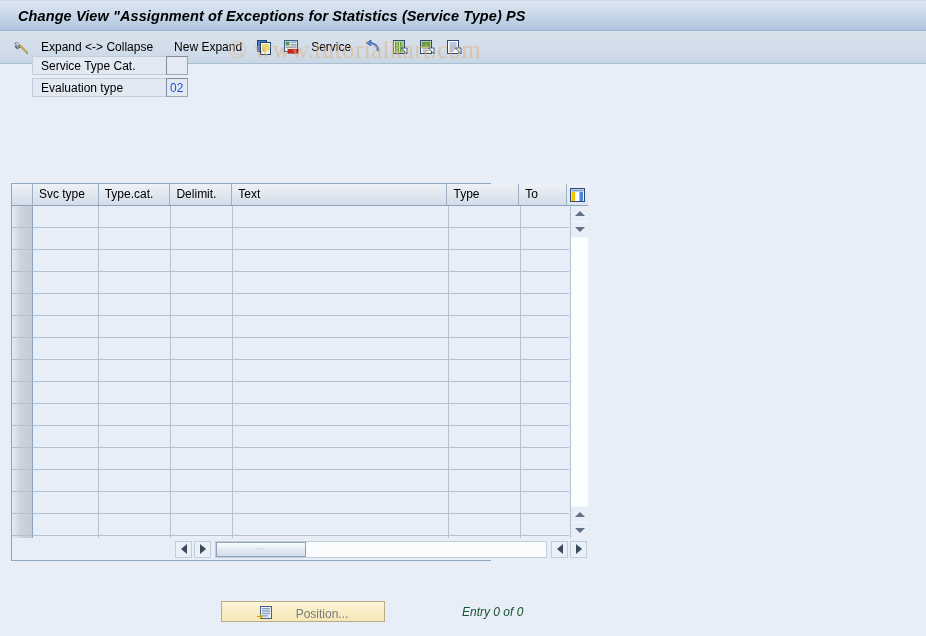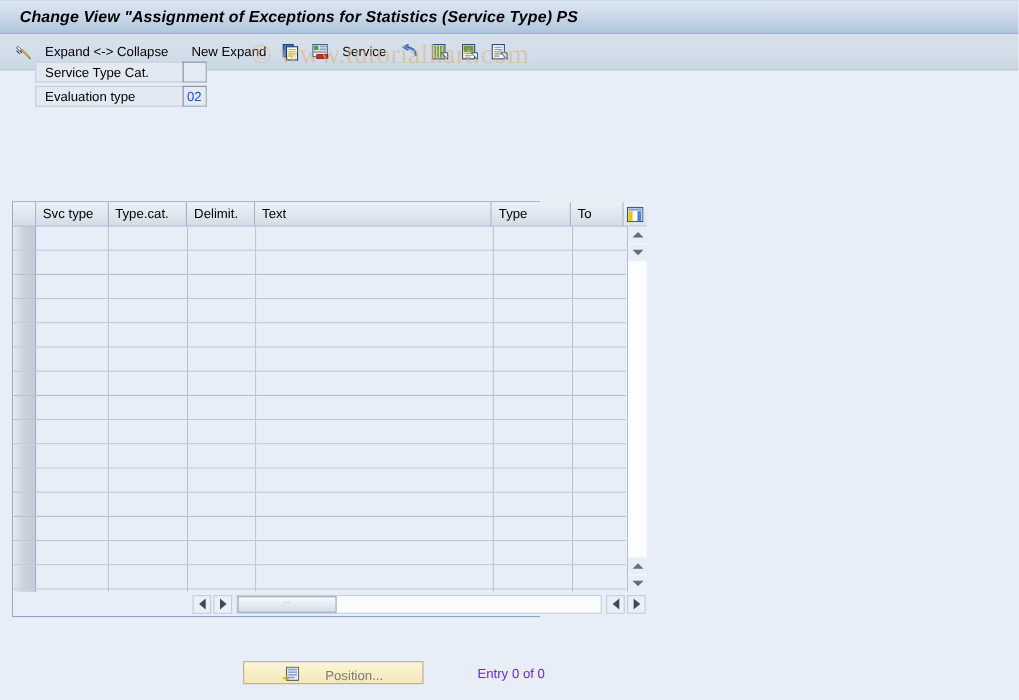--- a/index.html
+++ b/index.html
@@ -199,22 +199,22 @@
     width: 164px; height: 21px;
     background: linear-gradient(to bottom,#fdf6dc 0%, #f8eec6 50%, #f4e7b8 100%);
     border: 1px solid #b9ad86;
     display: flex; align-items: flex-end;
     font-size: 12px; color: #7b7b7b;
     cursor: default;
     padding-left: 32px;
   }
   .pos-btn .lbl { flex: 1; text-align: center; padding-right: 12px; }
   .entry-txt {
-    position: absolute; left: 434px; top: 605px;
-    font-size: 12px; color: #6d28d9; white-space: nowrap;
+    position: absolute; left: 462px; top: 605px;
+    font-size: 12px; color: #14532d; white-space: nowrap; font-style: italic;
   }
 
   
   svg { display: block; }
 </style>
 </head>
 <body>
 
 <div class="titlebar">
   <div class="title-text">Change View "Assignment of Exceptions for Statistics (Service Type) PS</div>

